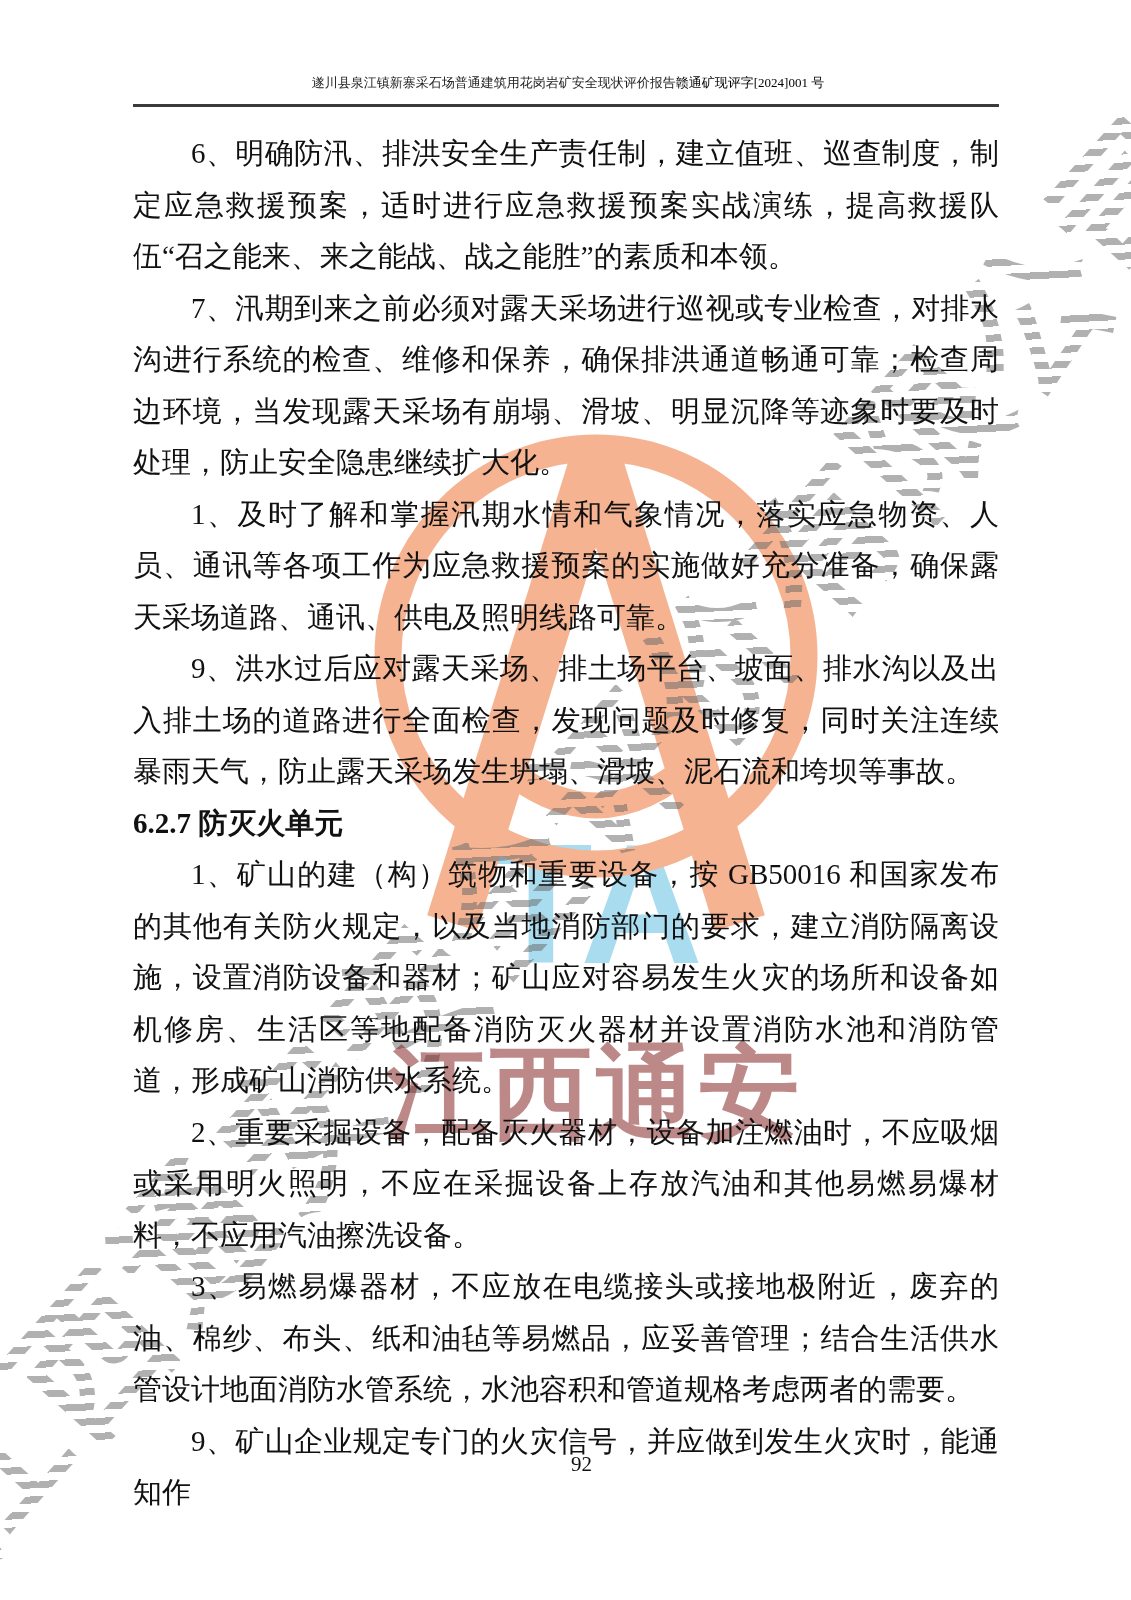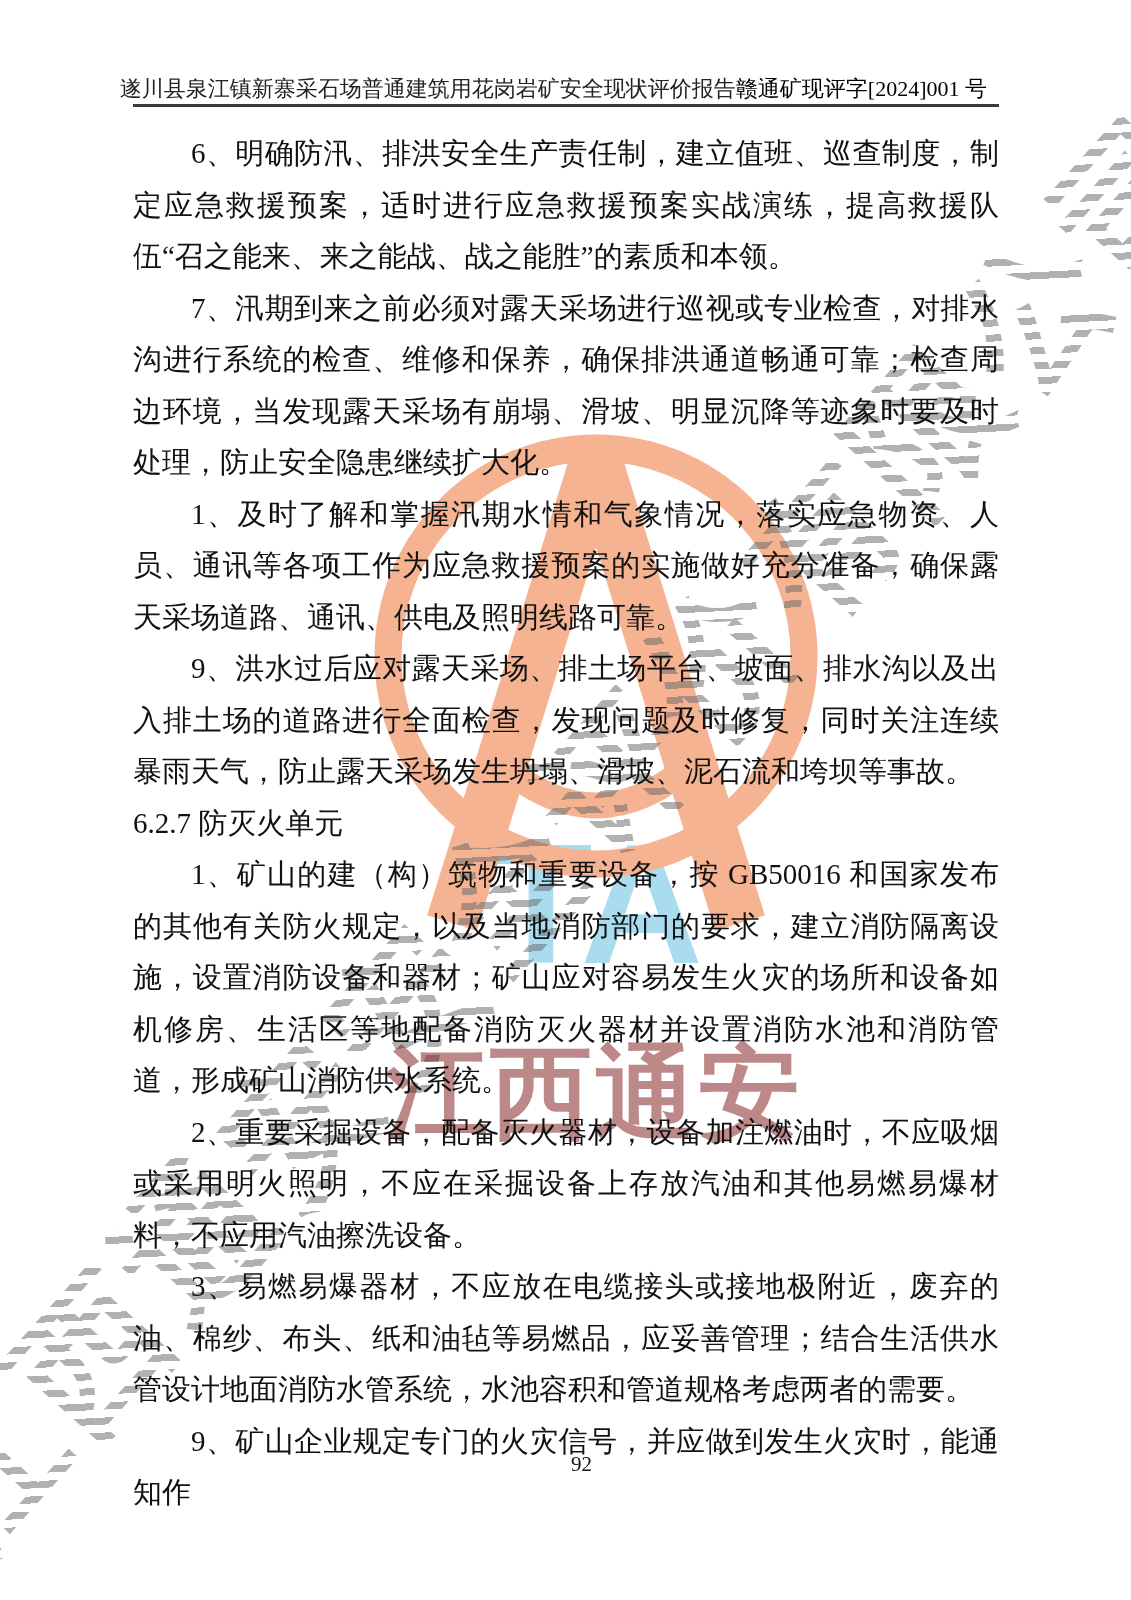--- a/index.html
+++ b/index.html
@@ -6,23 +6,23 @@
   .page{
     position:relative;
     width:1131px;height:1600px;
     background:#ffffff;
     overflow:hidden;
     font-family:"Liberation Serif","DejaVu Serif",serif;
     color:#111;
   }
   
   .hdr{
-    position:absolute;left:121px;top:74px;width:866px;
-    display:flex;justify-content:flex-end;align-items:baseline;
-    font-size:22px;color:#222;white-space:nowrap;
+    position:absolute;left:135px;top:74px;width:866px;
+    display:flex;justify-content:center;align-items:baseline;
+    font-size:13px;color:#222;white-space:nowrap;
   }
   .hdr .code{font-weight:normal;color:#000;}
   .hdr-rule{
     position:absolute;left:133px;top:104px;width:866px;height:0;
     border-top:3px solid #3a3a3a;
   }
   
   .wm-layer{position:absolute;inset:0;pointer-events:none;}
   .wm-logo{position:absolute;left:352px;top:408px;width:488px;height:580px;}
   .wm-diagonal{
@@ -47,21 +47,21 @@
     font-size:102px;font-weight:bold;letter-spacing:2px;white-space:nowrap;
     opacity:0.52;
   }
   
   .content{
     position:absolute;left:133px;top:128px;width:866px;
     font-size:29px;line-height:51.5px;
     text-align:justify;text-justify:inter-character;
   }
   .para{margin:0;text-indent:2em;}
-  .para.heading{font-weight:normal;text-indent:0;}
+  .para.heading{font-weight:bold;text-indent:0;}
   
   .pageno{
     position:absolute;left:16px;top:1452px;width:100%;
     text-align:center;font-size:21px;color:#111;
   }
 </style>
 </head>
 <body>
 
 <div class="page">

